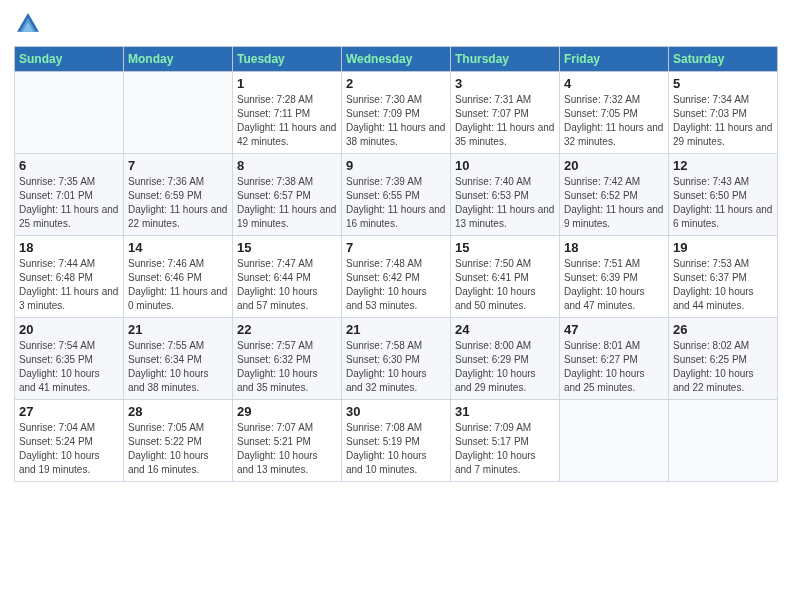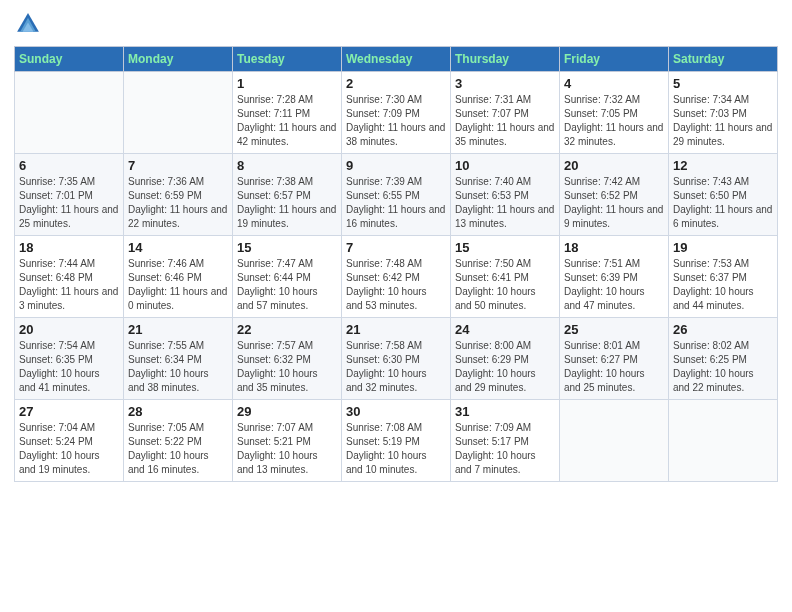--- a/index.html
+++ b/index.html
@@ -237,21 +237,21 @@
           </td>
           <td>
             <span class="day-number">21</span>
             <div class="day-info">Sunrise: 7:58 AM<br>Sunset: 6:30 PM<br>Daylight: 10 hours and 32 minutes.</div>
           </td>
           <td>
             <span class="day-number">24</span>
             <div class="day-info">Sunrise: 8:00 AM<br>Sunset: 6:29 PM<br>Daylight: 10 hours and 29 minutes.</div>
           </td>
           <td>
-            <span class="day-number">25</span>
+            <span class="day-number">47</span>
             <div class="day-info">Sunrise: 8:01 AM<br>Sunset: 6:27 PM<br>Daylight: 10 hours and 25 minutes.</div>
           </td>
           <td>
             <span class="day-number">26</span>
             <div class="day-info">Sunrise: 8:02 AM<br>Sunset: 6:25 PM<br>Daylight: 10 hours and 22 minutes.</div>
           </td>
         </tr>
         <tr>
           <td>
             <span class="day-number">27</span>

